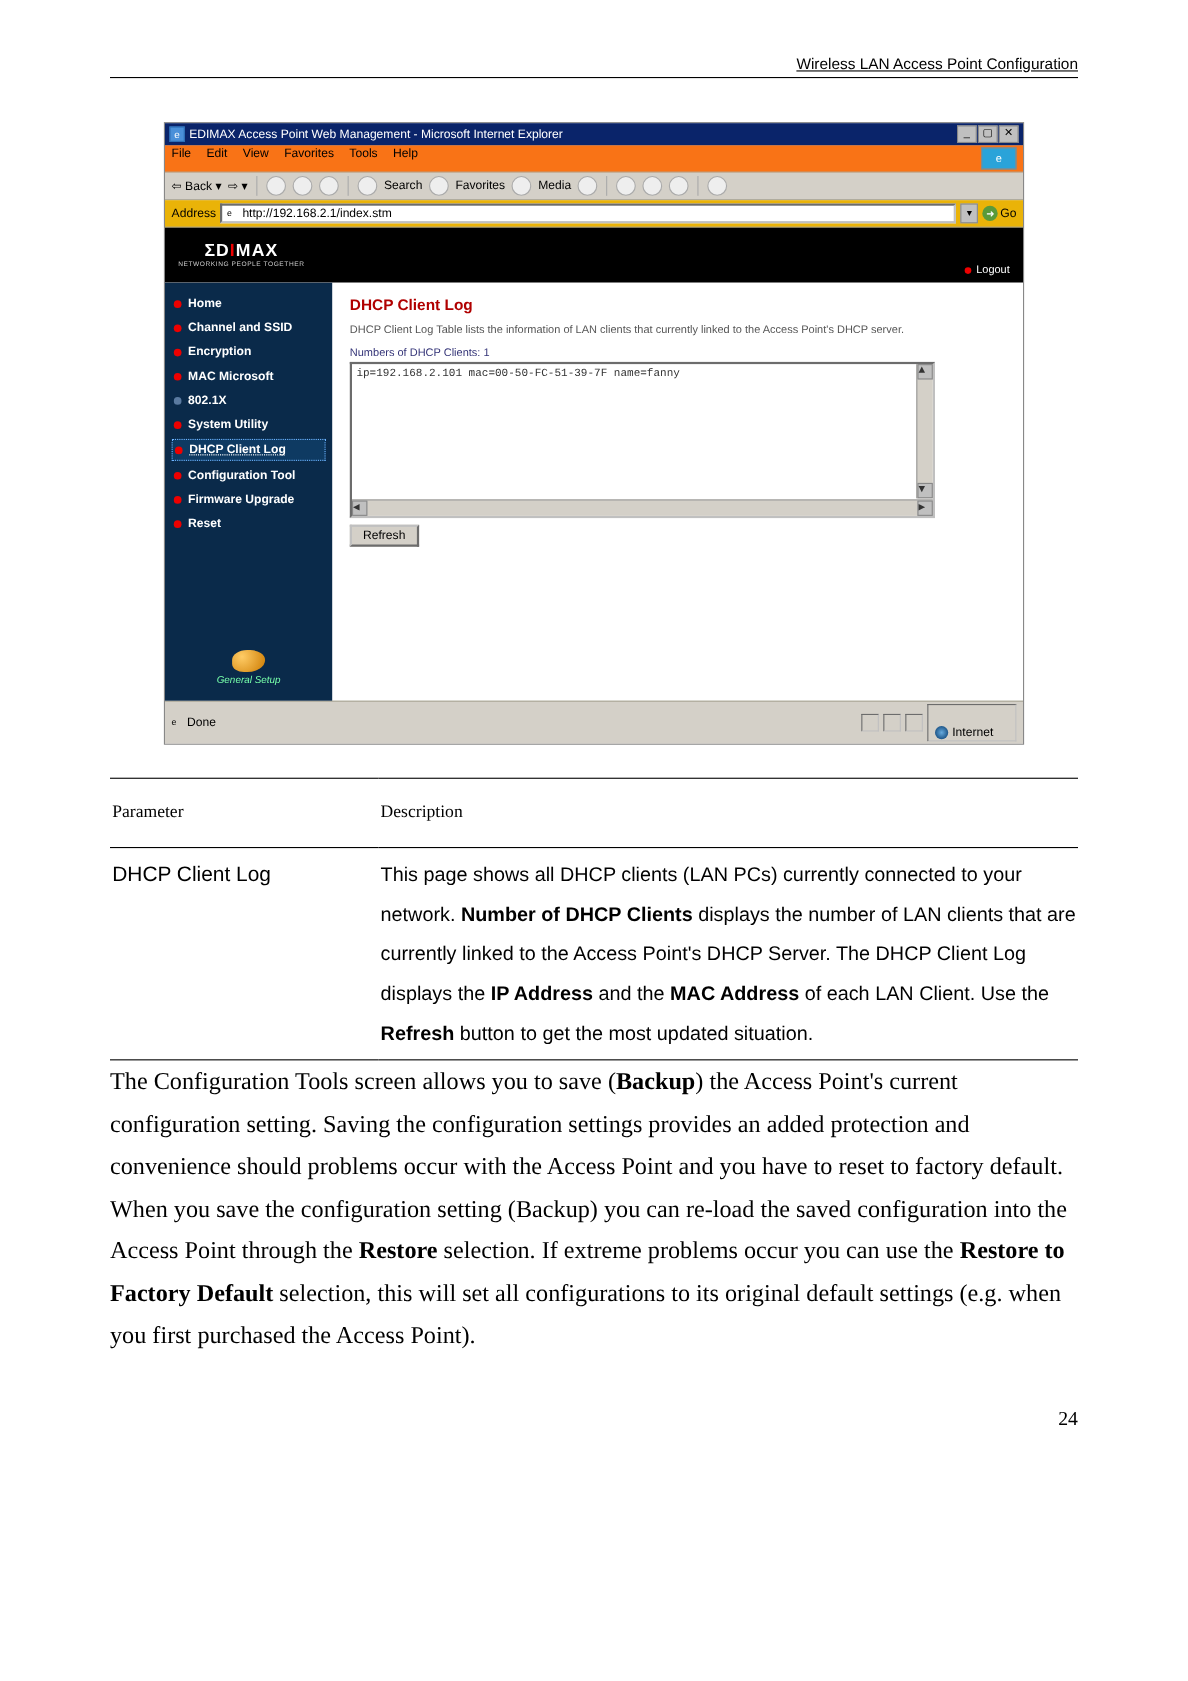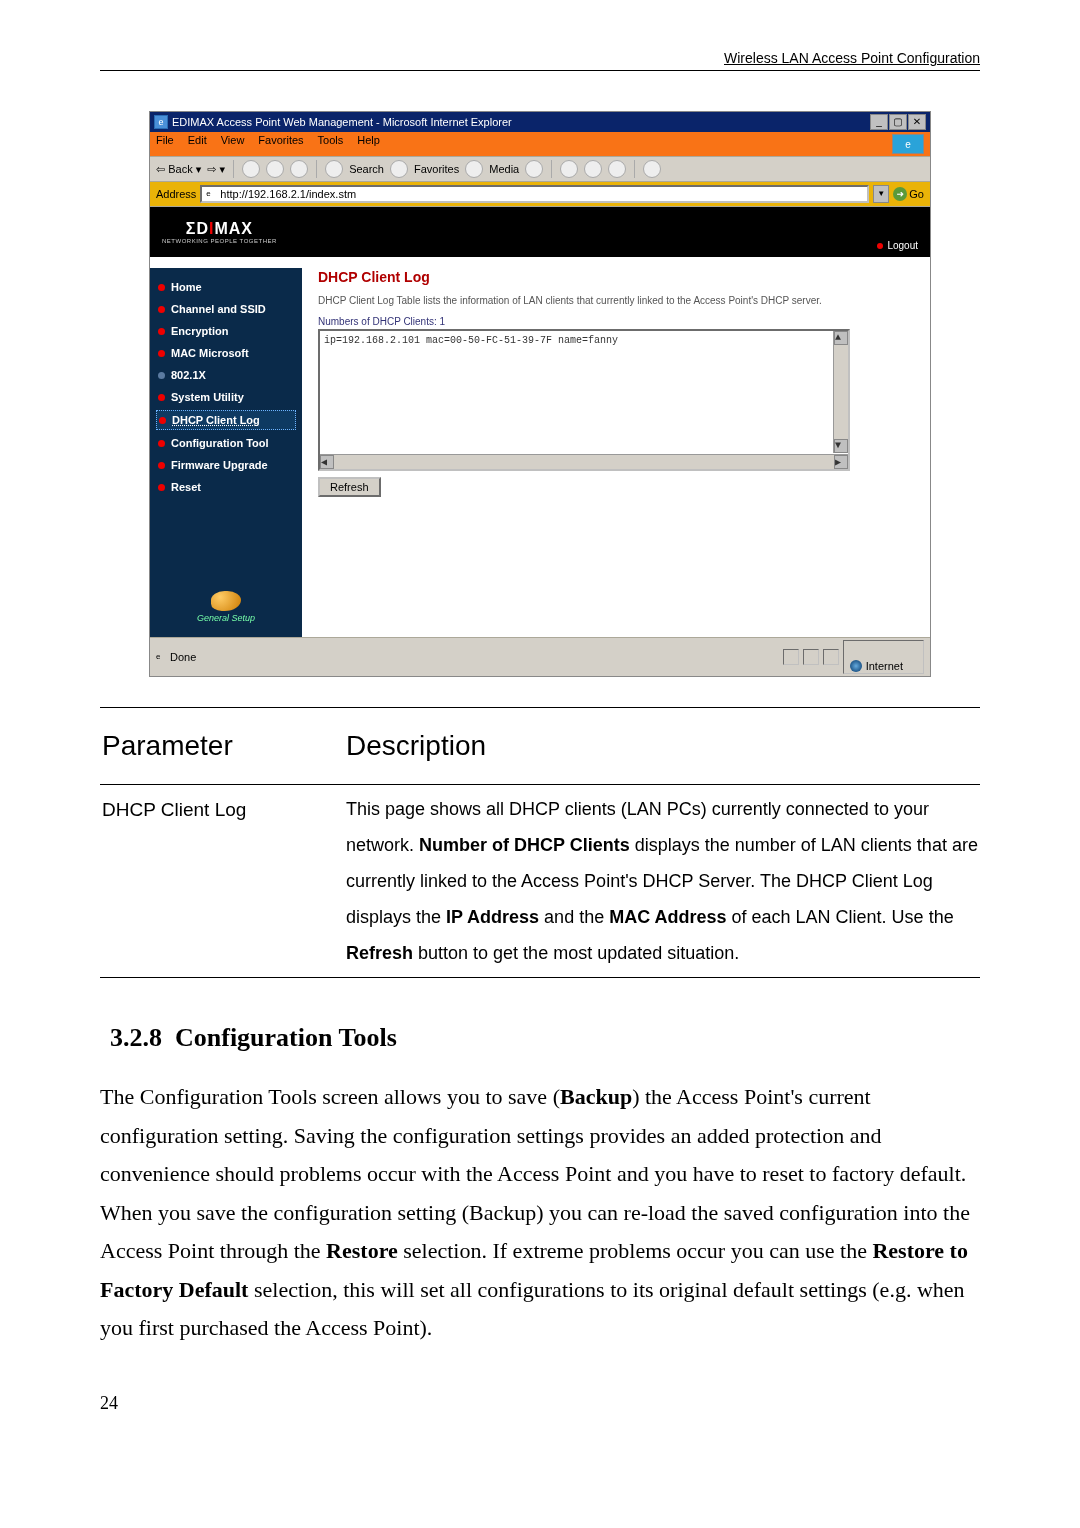--- a/index.html
+++ b/index.html
@@ -132,21 +132,21 @@
     background:#000; height:50px; display:flex;align-items:center;
     justify-content:space-between;padding:0 12px;
   }
   .logo { color:#fff;font-family:Arial,sans-serif;font-size:16px;font-weight:bold;letter-spacing:1px;text-align:center;}
   .logo .i { color:#e00; }
   .logo .sub { display:block;font-size:6px;letter-spacing:0.5px;color:#ccc;font-weight:normal;}
   .logout { color:#fff;font-size:10px;display:flex;align-items:center;gap:4px;align-self:flex-end;padding-bottom:6px;}
   .logout .dot{width:6px;height:6px;border-radius:50%;background:#e00;}
   .sidebar {
     width:140px;background:#0a2a4a;padding:10px 6px;
-    display:flex;flex-direction:column;gap:4px;margin-top:11px;
+    display:flex;flex-direction:column;gap:4px;
   }
   .nav-item {
     color:#fff;font-weight:bold;font-size:11px;
     display:flex;align-items:center;gap:6px;
     padding:3px 2px;
   }
   .nav-item .dot{width:7px;height:7px;border-radius:50%;background:#e00;flex-shrink:0;}
   .nav-item.muted .dot{background:#5a7aa0;}
   .nav-item.active { text-decoration:underline dotted; }
   .nav-item.active-bg { background:#0e3a62; border:1px dotted #6fb4ff; }
@@ -180,21 +180,21 @@
   .statusbar .zone{display:flex;align-items:center;gap:4px;border:1px inset #c0c0c0;padding:19px 20px 1px 6px;}
   .zone-icon{width:12px;height:12px;border-radius:50%;background:radial-gradient(circle,#6ad,#036);}
   
   .param-table {
     width: 100%;
     border-collapse: collapse;
     font-size: 19px;
     margin-top: 10px;
   }
   .param-table th {
-    text-align:left;font-family:Liberation Sans, sans-serif;font-size:28px;font-weight:normal;
+    text-align:left;font-family:Liberation Serif, serif;font-size:16px;font-weight:normal;
     border-top:1px solid #000;border-bottom:1px solid #000;padding:22px 2px;
   }
   .param-table td {
     vertical-align: top;
     padding: 6px 2px;
     font-family: Arial, sans-serif;
     font-size: 18px;
     line-height: 2.0;
   }
   .param-table td.pcol {
@@ -211,21 +211,21 @@
     font-weight:bold;
     margin: 45px 0 25px 10px;
   }
   p.body {
     font-family:"Times New Roman",serif;
     font-size:22px;
     line-height:1.75;
     margin:0;
   }
   .pagenum {
-    text-align:left;
+    text-align:right;
     font-family:"Times New Roman",serif;
     font-size:18px;
     margin-top:45px;
   }
 </style>
 </head>
 <body>
 
 <div class="page">
   <div class="header-line">Wireless LAN Access Point Configuration</div>
@@ -383,21 +383,18 @@
     </tr>
     <tr class="lastrow">
       <td class="pcol">DHCP Client Log</td>
       <td>
         <span>This page shows all DHCP clients (LAN PCs) currently connected to your network. </span><b>Number of DHCP Clients</b><span> displays the number of LAN clients that are currently linked to the Access Point's DHCP Server. The DHCP Client Log displays the </span><b>IP Address</b><span> and the </span><b>MAC Address</b><span> of each LAN Client. Use the </span><b>Refresh</b><span> button to get the most updated situation.</span>
       </td>
     </tr>
   </tbody>
     </table>
 
-  <h2 class="section">
-    <span>3.2.8</span>&nbsp;&nbsp;<span>Configuration Tools</span>
-  </h2>
   <p class="body">
     <span>The Configuration Tools screen allows you to save (</span><b>Backup</b><span>) the Access Point's current configuration setting. Saving the configuration settings provides an added protection and convenience should problems occur with the Access Point and you have to reset to factory default. When you save the configuration setting (Backup) you can re-load the saved configuration into the Access Point through the </span><b>Restore</b><span> selection. If extreme problems occur you can use the </span><b>Restore to Factory Default</b><span> selection, this will set all configurations to its original default settings (e.g. when you first purchased the Access Point).</span>
   </p>
 
   <div class="pagenum">24</div>
 </div>
 
 </body></html>

